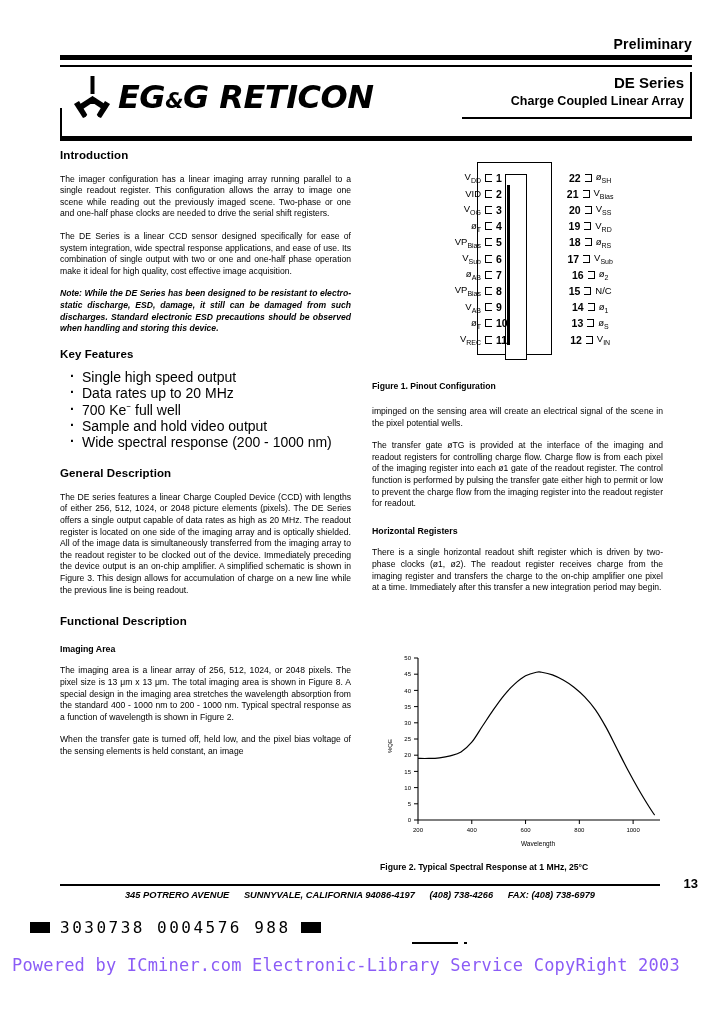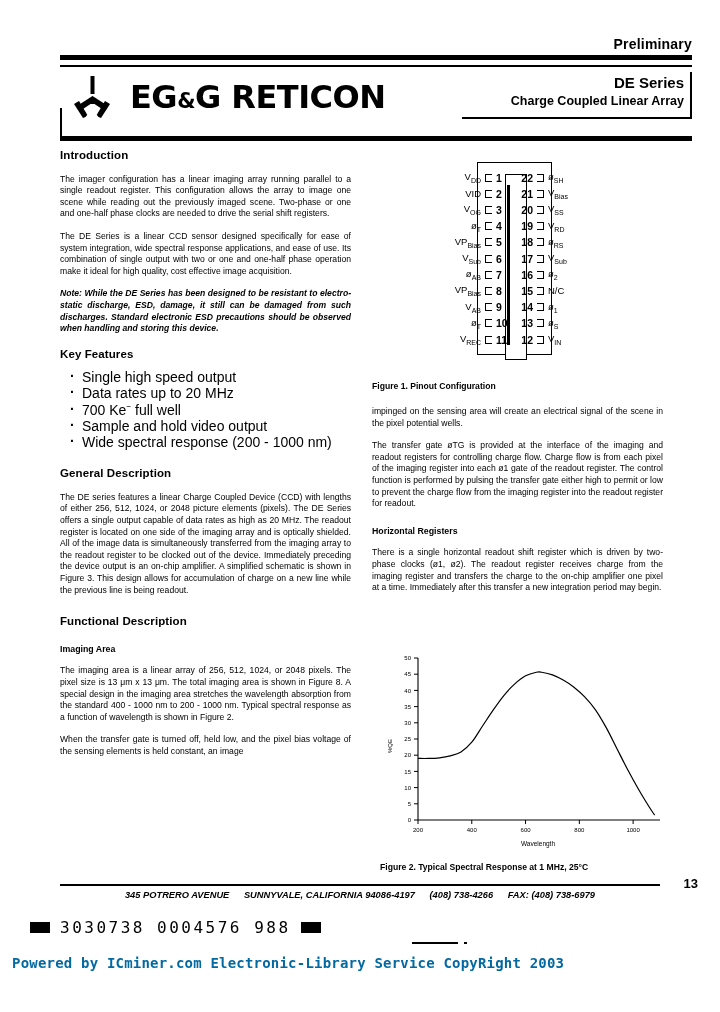--- a/index.html
+++ b/index.html
@@ -48,24 +48,24 @@
     top: 74px;
     display: flex;
     align-items: center;
     gap: 6px;
   }
   .logo-mark { width: 40px; height: 46px; display:block; }
   .logo-text {
     font-family: "DejaVu Sans", sans-serif;
     font-size: 32px;
     font-weight: bold;
+    font-style: italic;
     letter-spacing: -0.5px;
     line-height: 1;
     white-space: nowrap;
-    margin-left: 12px;
   }
   .logo-text .amp { font-size: 21px; }
 
   .title-box {
     position: absolute;
     right: 28px;
     top: 72px;
     width: 230px;
     border-right: 2px solid #000;
     border-bottom: 2px solid #000;
@@ -197,21 +197,21 @@
   }
   .pinrow-l {
     left: 0;
     width: 138px;
     justify-content: flex-end;
     gap: 4px;
   }
   .pinrow-r {
     left: 147px;
     width: 140px;
-    justify-content: flex-start;
+    justify-content: center;
     gap: 4px;
   }
   .pin-name { font-size: 9.5px; }
   .pin-name sub { font-size: 7px; }
   .pin-lead {
     display: inline-block;
     width: 7px;
     height: 8px;
     border: 1.4px solid #000;
     box-sizing: border-box;
@@ -308,25 +308,24 @@
     top: 0;
     width: 3px;
     height: 1.5px;
     background: #000;
   }
   .powered {
     position: absolute;
     left: 12px;
     top: 955px;
     font-family: "DejaVu Sans Mono", monospace;
-    font-size: 14px;
-    color: #0369a1;
+    font-size: 17px;
+    color: #8b5cf6;
     letter-spacing: 0.2px;
     white-space: nowrap;
-    font-weight: bold;
   }
 </style>
 </head>
 <body>
 
 <div class="page">
 
   <div class="preliminary">Preliminary</div>
   <div class="rule-thick"></div>
   <div class="rule-thin"></div>

